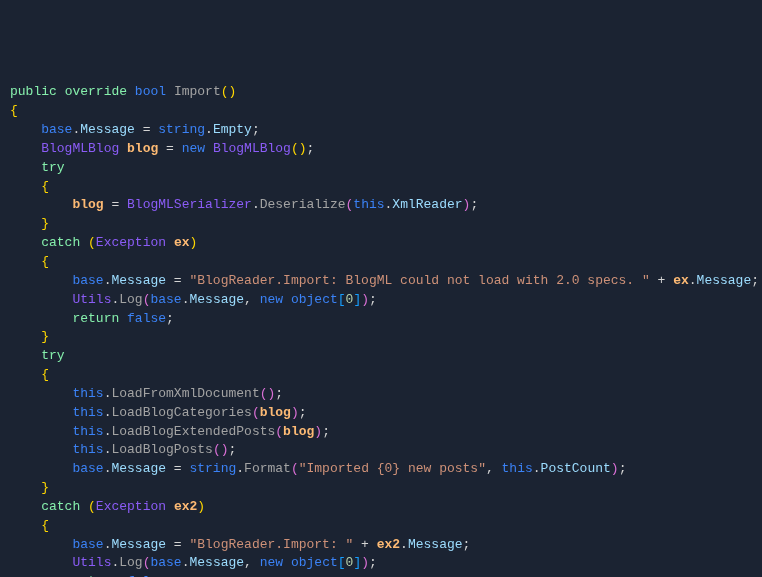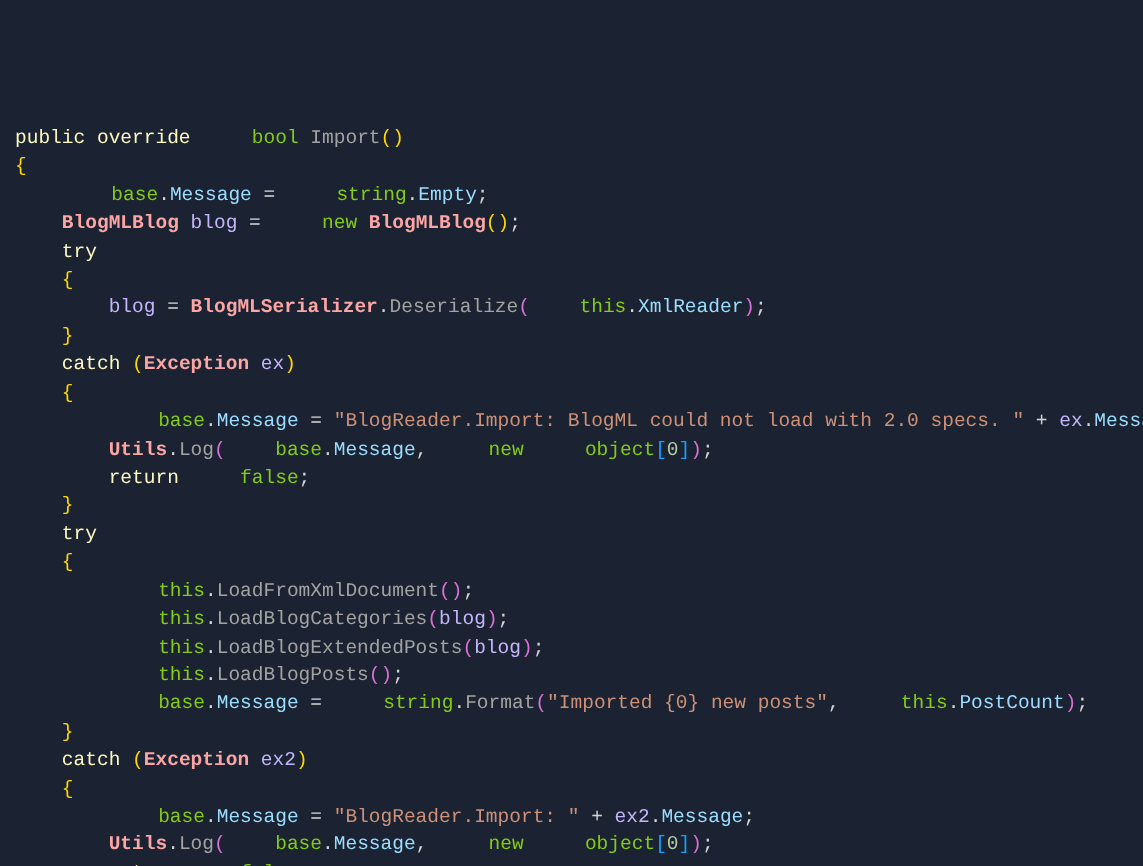--- a/index.html
+++ b/index.html
@@ -6,26 +6,26 @@
     body {
       background: #1b2332;
       font-family: Consolas, 'Courier New', monospace;
       font-size: 13px;
       line-height: 1.45;
       padding: 8px 10px;
       color: #d4d4d4;
       white-space: pre;
       overflow-x: auto;
     }
-    .kw { color: #fef9c3; }           
-    .kw-blue { color: #84cc16; margin-left: 33px; }       
-    .type { color: #fca5a5; font-weight: bold; }          
+    .kw { color: #86efac; }           
+    .kw-blue { color: #3b82f6; }       
+    .type { color: #8b5cf6; }          
     .method { color: #a3a3a3; }        
     .prop { color: #9cdcfe; text-align: center; }          
-    .var { color: #c4b5fd; }           
+    .var { color: #fdba74; font-weight: bold; }           
     .string { color: #ce9178; }        
     .num { color: #b5cea8; }           
     .punct { color: #d4d4d4; }         
     .brace { color: #ffd700; }         
     .paren { color: #da70d6; }         
     .brack { color: #179fff; }
     .line { display: block; }
   </style>
 </head>
 <body>

